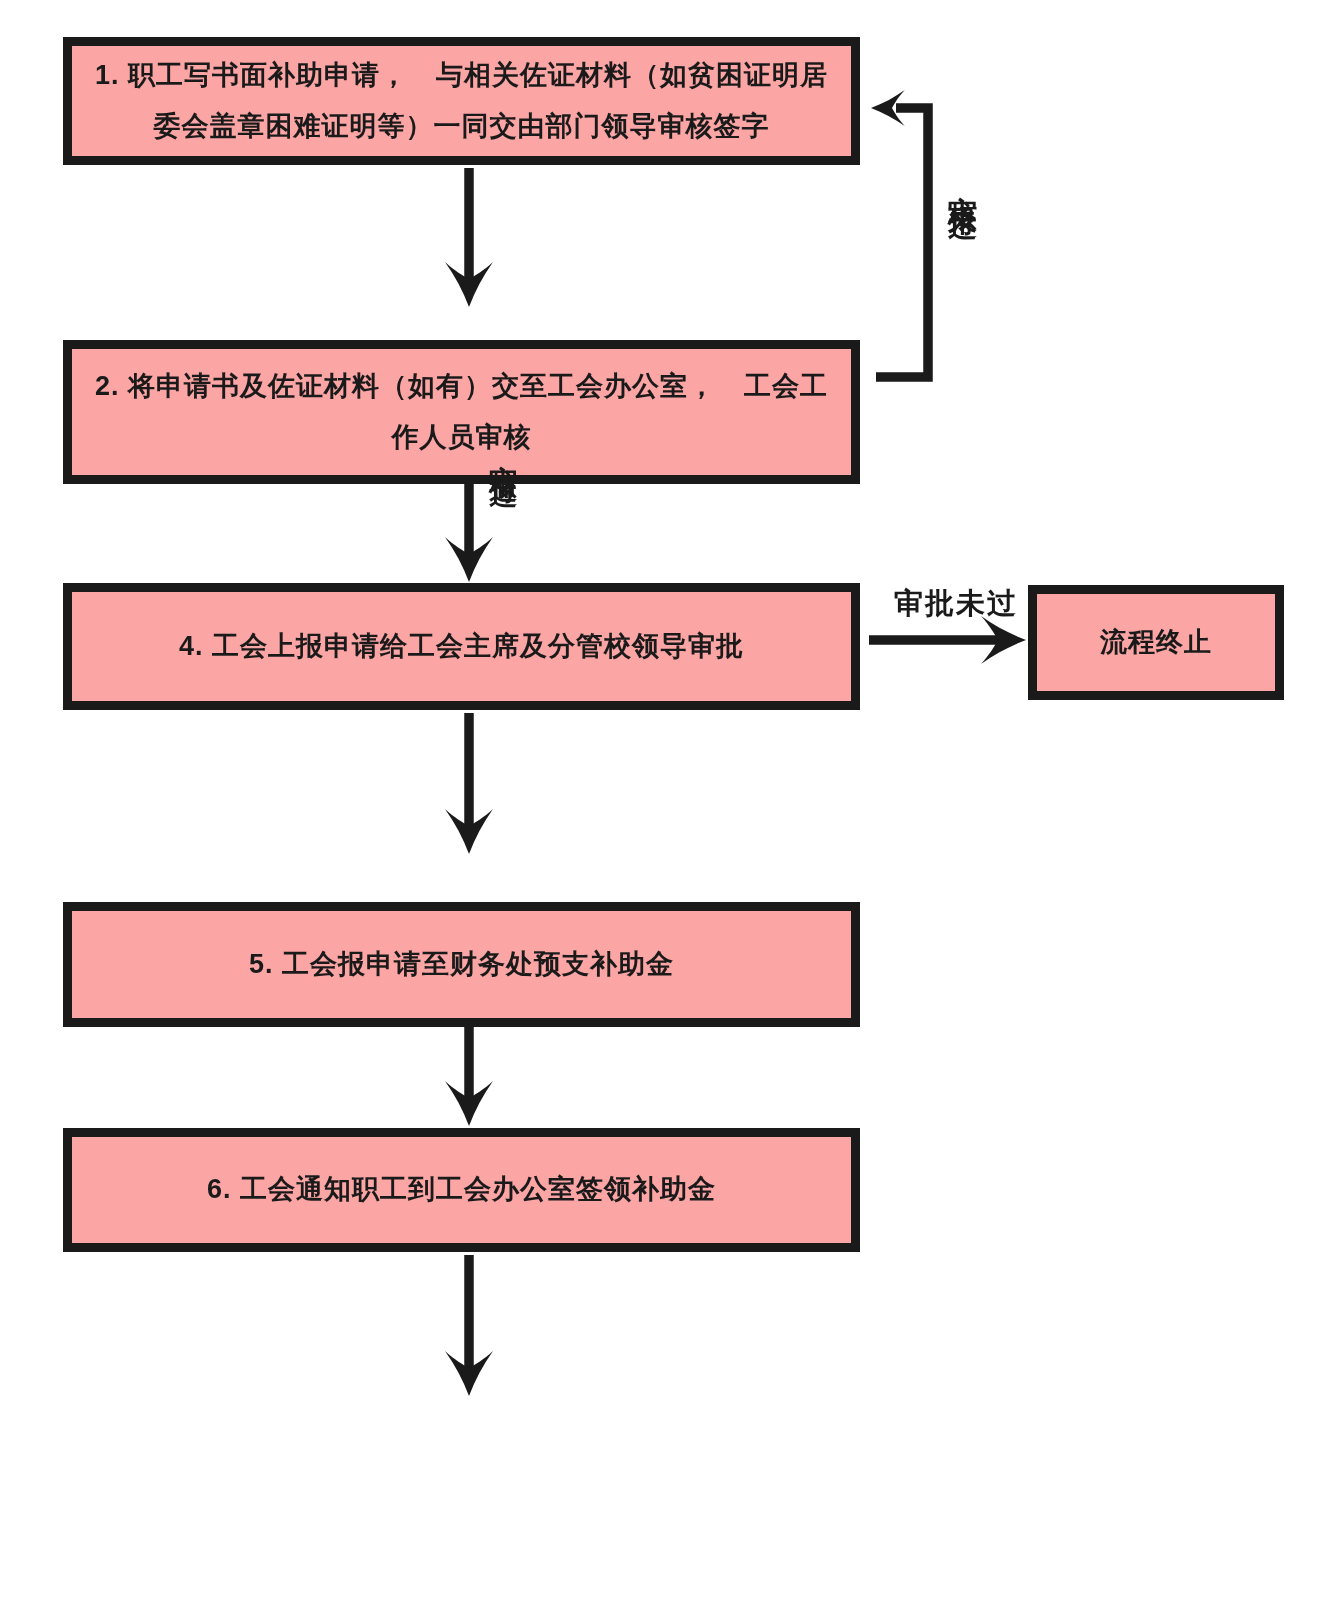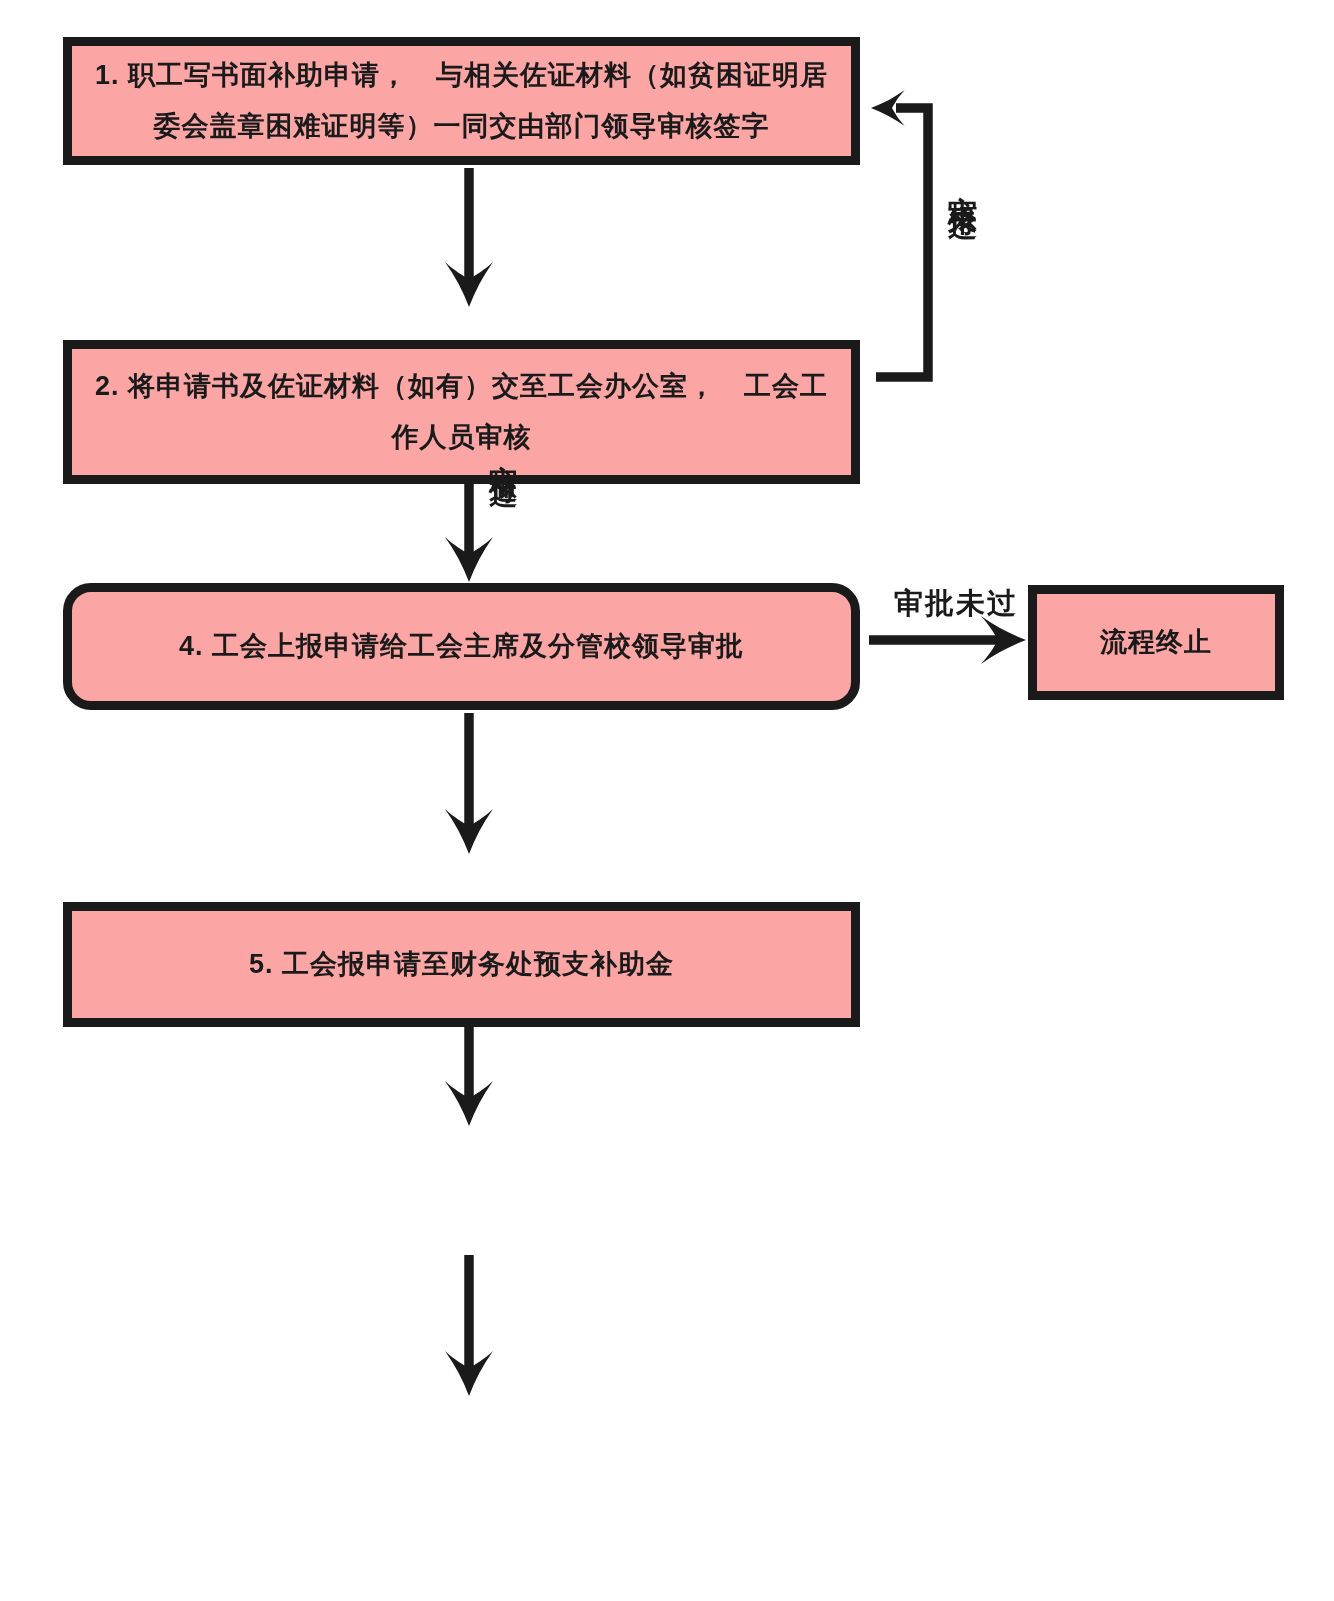--- a/index.html
+++ b/index.html
@@ -35,21 +35,21 @@
     text-align: center;
     font-weight: bold;
     font-size: 27px;
     line-height: 1.9;
     letter-spacing: 1px;
     padding: 0 12px;
   }
   .node.big { width: 797px; left: 63px; }
   #n-step1 { top: 37px;  height: 128px; }
   #n-step2 { top: 296px; height: 144px; margin-top: 44px; }
-  #n-step4 { top: 583px; height: 127px; border-radius: 28px; }
+  #n-step4 { top: 583px; height: 127px; }
   #n-step5 { top: 902px; height: 125px; }
   #n-step6 { top: 1128px; height: 124px; }
   #n-step7 { top: 1398px; height: 130px; }
   #n-terminate {
     left: 1028px; top: 585px;
     width: 256px; height: 115px;
     font-size: 27px;
   }
   .vlabel {
     position: absolute;
@@ -112,20 +112,23 @@
   </div>
 
   <div class="node big" id="n-step4">
     <span>4. 工会上报申请给工会主席及分管校领导审批</span>
   </div>
 
   <div class="node big" id="n-step5">
     <span>5. 工会报申请至财务处预支补助金</span>
   </div>
 
+  <div class="node big" id="n-step6">
+    <span>6. 工会通知职工到工会办公室签领补助金</span>
+  </div>
 
 
   <div class="node" id="n-terminate">
     <span>流程终止</span>
   </div>
 
   <div class="vlabel" id="lbl-review-pass">审核通过</div>
 
   <div class="vlabel" id="lbl-review-fail">审核未过</div>
 

